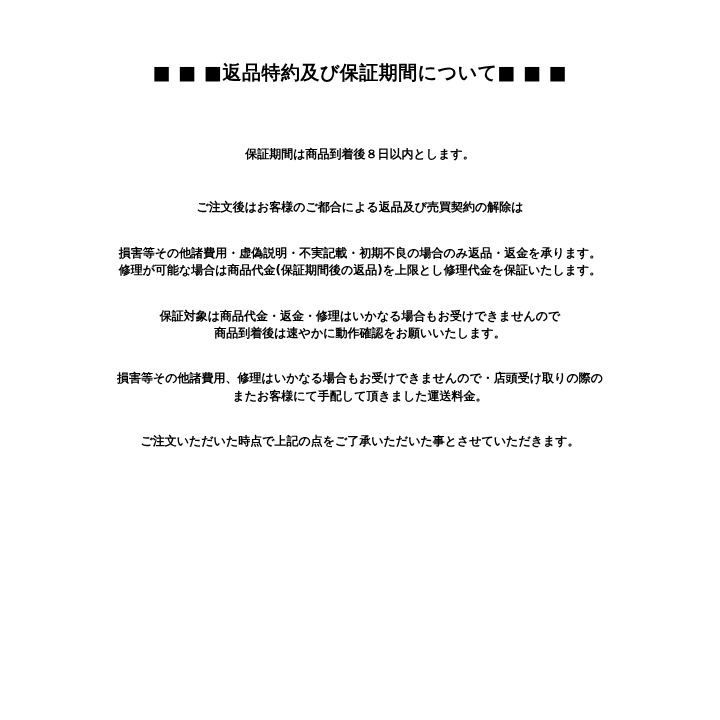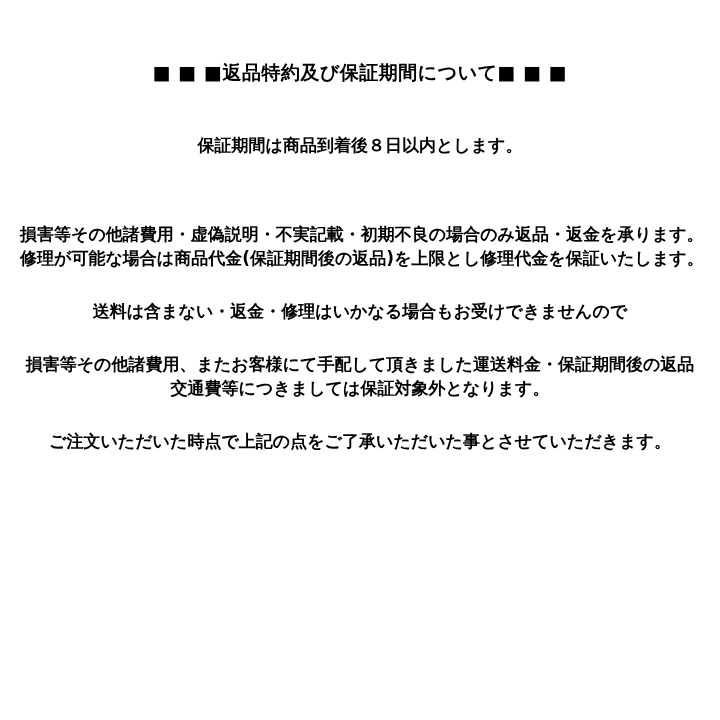--- a/index.html
+++ b/index.html
@@ -22,28 +22,28 @@
     display: flex;
     flex-direction: column;
     align-items: center;
   }
   .title {
     font-size: 19px;
     font-weight: bold;
     letter-spacing: 0.5px;
     text-align: center;
     white-space: nowrap;
-    margin-bottom: 47px;
+    margin-bottom: 60px;
   }
   .block {
     width: 100%;
     text-align: center;
   }
   .line {
-    font-size: 17px;
+    font-size: 12px;
     font-weight: bold;
     line-height: 1.45;
     text-align: center;
     white-space: nowrap;
   }
   .gap-lg { height: 36px; }
   .gap-md { height: 28px; }
 </style>
 </head>
 <body>
@@ -52,40 +52,42 @@
 
   <div class="title">■ ■ ■返品特約及び保証期間について■ ■ ■</div>
 
   <div class="block">
     <div class="line">保証期間は商品到着後８日以内とします。</div>
   </div>
 
   <div class="gap-lg"></div>
 
   <div class="block">
+    <div class="line">ご注文後はお客様のご都合による返品及び売買契約の解除は</div>
   </div>
 
   <div class="gap-md"></div>
 
   <div class="block">
     <div class="line">損害等その他諸費用・虚偽説明・不実記載・初期不良の場合のみ返品・返金を承ります。</div>
     <div class="line">修理が可能な場合は商品代金(保証期間後の返品)を上限とし修理代金を保証いたします。</div>
   </div>
 
   <div class="gap-md"></div>
 
   <div class="block">
-    <div class="line">送料は含まない・返金・修理はいかなる場合もお受けできませんので</div>
+    <div class="line">保証対象は商品代金・返金・修理はいかなる場合もお受けできませんので</div>
+    <div class="line">商品到着後は速やかに動作確認をお願いいたします。</div>
   </div>
 
   <div class="gap-md"></div>
 
   <div class="block">
-    <div class="line">損害等その他諸費用、またお客様にて手配して頂きました運送料金・保証期間後の返品</div>
-    <div class="line">交通費等につきましては保証対象外となります。</div>
+    <div class="line">損害等その他諸費用、修理はいかなる場合もお受けできませんので・店頭受け取りの際の</div>
+    <div class="line">またお客様にて手配して頂きました運送料金。</div>
   </div>
 
   <div class="gap-md"></div>
 
   <div class="block">
     <div class="line">ご注文いただいた時点で上記の点をご了承いただいた事とさせていただきます。</div>
   </div>
 
 </div>
 

